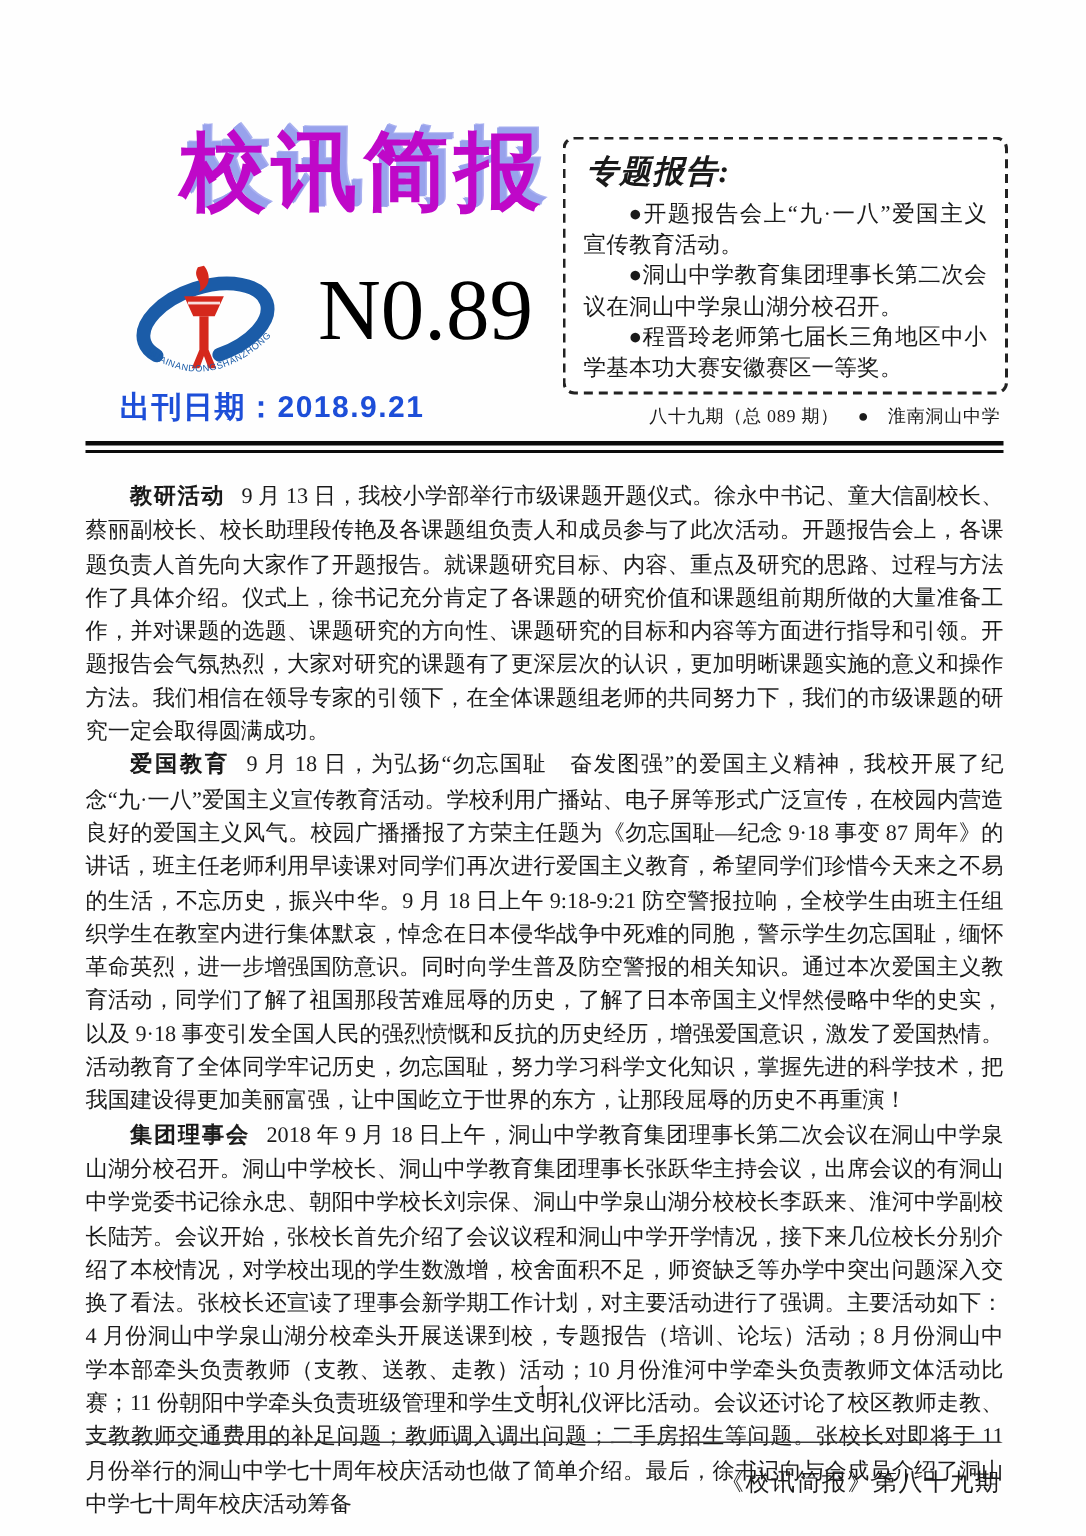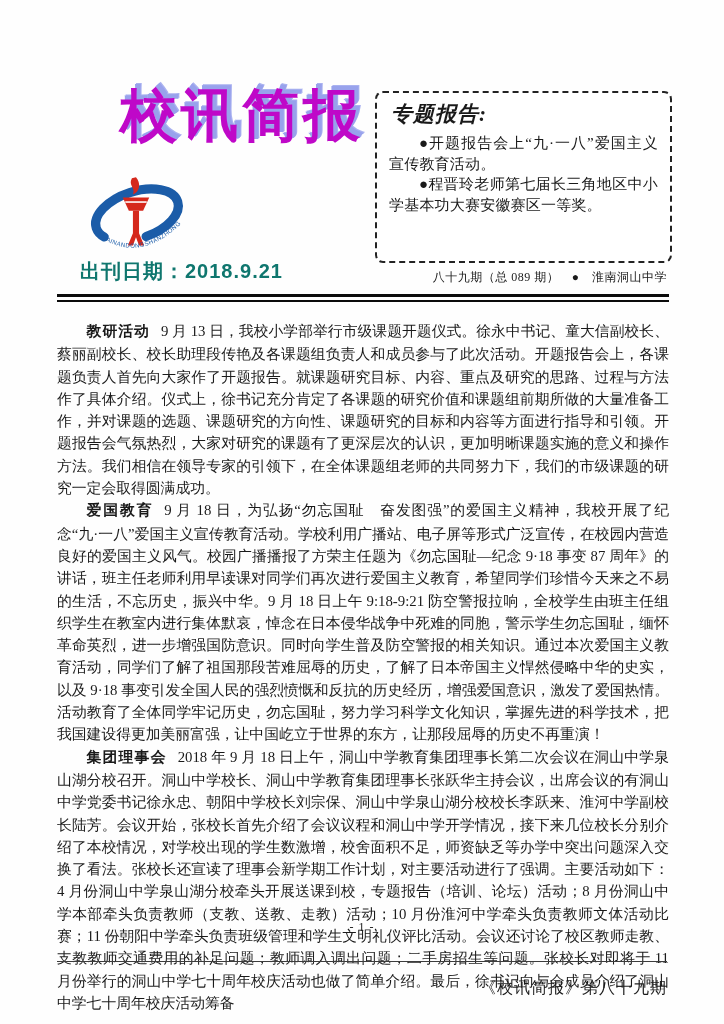--- a/index.html
+++ b/index.html
@@ -18,21 +18,21 @@
   }
   .logo{position:absolute;left:84px;top:174px;width:106px;height:94px;}
   .issue-no{
     position:absolute;left:212px;top:178px;
     font-family:"Liberation Serif","DejaVu Serif",serif;
     font-size:58px;line-height:1;color:#000;letter-spacing:0px;
   }
   .pub-date{
     position:absolute;left:80px;top:258px;
     font-family:"Liberation Sans","DejaVu Sans",sans-serif;
-    font-weight:700;font-size:20px;color:#0f766e;letter-spacing:1px;
+    font-weight:700;font-size:20px;color:#1d4ed8;letter-spacing:1px;
   }
   
   .quick-box{
     position:absolute;left:375px;top:91px;width:297px;height:172px;
     box-sizing:border-box;border:2px dashed #222;border-radius:8px;
     padding:5px 12px 4px 12px;background:#fff;
   }
   .quick-heading{
     font-weight:700;font-style:italic;font-size:21px;letter-spacing:1px;
     margin:2px 0 5px 2px;
@@ -91,25 +91,27 @@
         <rect x="40.5" y="26.5" width="21" height="1.8" fill="#ffffff" opacity="0.85"></rect>
         <path d="M48 36 L54 36 L54 58 L59 70 L54 70 L51 62 L48 70 L43 70 L48 58 Z" fill="#d5281c"></path>
       </g>
       <path id="logo-arc" d="M10 58 Q52 90 94 50" fill="none"></path>
       <text font-size="6" fill="#1b5ca8" letter-spacing="0.4" font-family="Liberation Sans, sans-serif">
         <textPath href="#logo-arc" startOffset="4">HUAINANDONGSHANZHONGXUE</textPath>
       </text>
     </svg>
   </div>
 
+  <div class="issue-no">N0.89</div>
   <div class="pub-date">出刊日期：2018.9.21</div>
 
   <div class="quick-box">
     <div class="quick-heading">专题报告:</div>
     <p class="quick-item">●开题报告会上“九·一八”爱国主义宣传教育活动。</p>
+    <p class="quick-item">●洞山中学教育集团理事长第二次会议在洞山中学泉山湖分校召开。</p>
     <p class="quick-item">●程晋玲老师第七届长三角地区中小学基本功大赛安徽赛区一等奖。</p>
   </div>
 
   <div class="issue-line">八十九期（总 089 期）　●　淮南洞山中学</div>
   <div class="header-divider"></div>
 
   <div class="body-text">
     <p class="article">
       <b class="head">教研活动</b><span>9 月 13 日，我校小学部举行市级课题开题仪式。徐永中书记、童大信副校长、蔡丽副校长、校长助理段传艳及各课题组负责人和成员参与了此次活动。开题报告会上，各课题负责人首先向大家作了开题报告。就课题研究目标、内容、重点及研究的思路、过程与方法作了具体介绍。仪式上，徐书记充分肯定了各课题的研究价值和课题组前期所做的大量准备工作，并对课题的选题、课题研究的方向性、课题研究的目标和内容等方面进行指导和引领。开题报告会气氛热烈，大家对研究的课题有了更深层次的认识，更加明晰课题实施的意义和操作方法。我们相信在领导专家的引领下，在全体课题组老师的共同努力下，我们的市级课题的研究一定会取得圆满成功。</span>
     </p>

